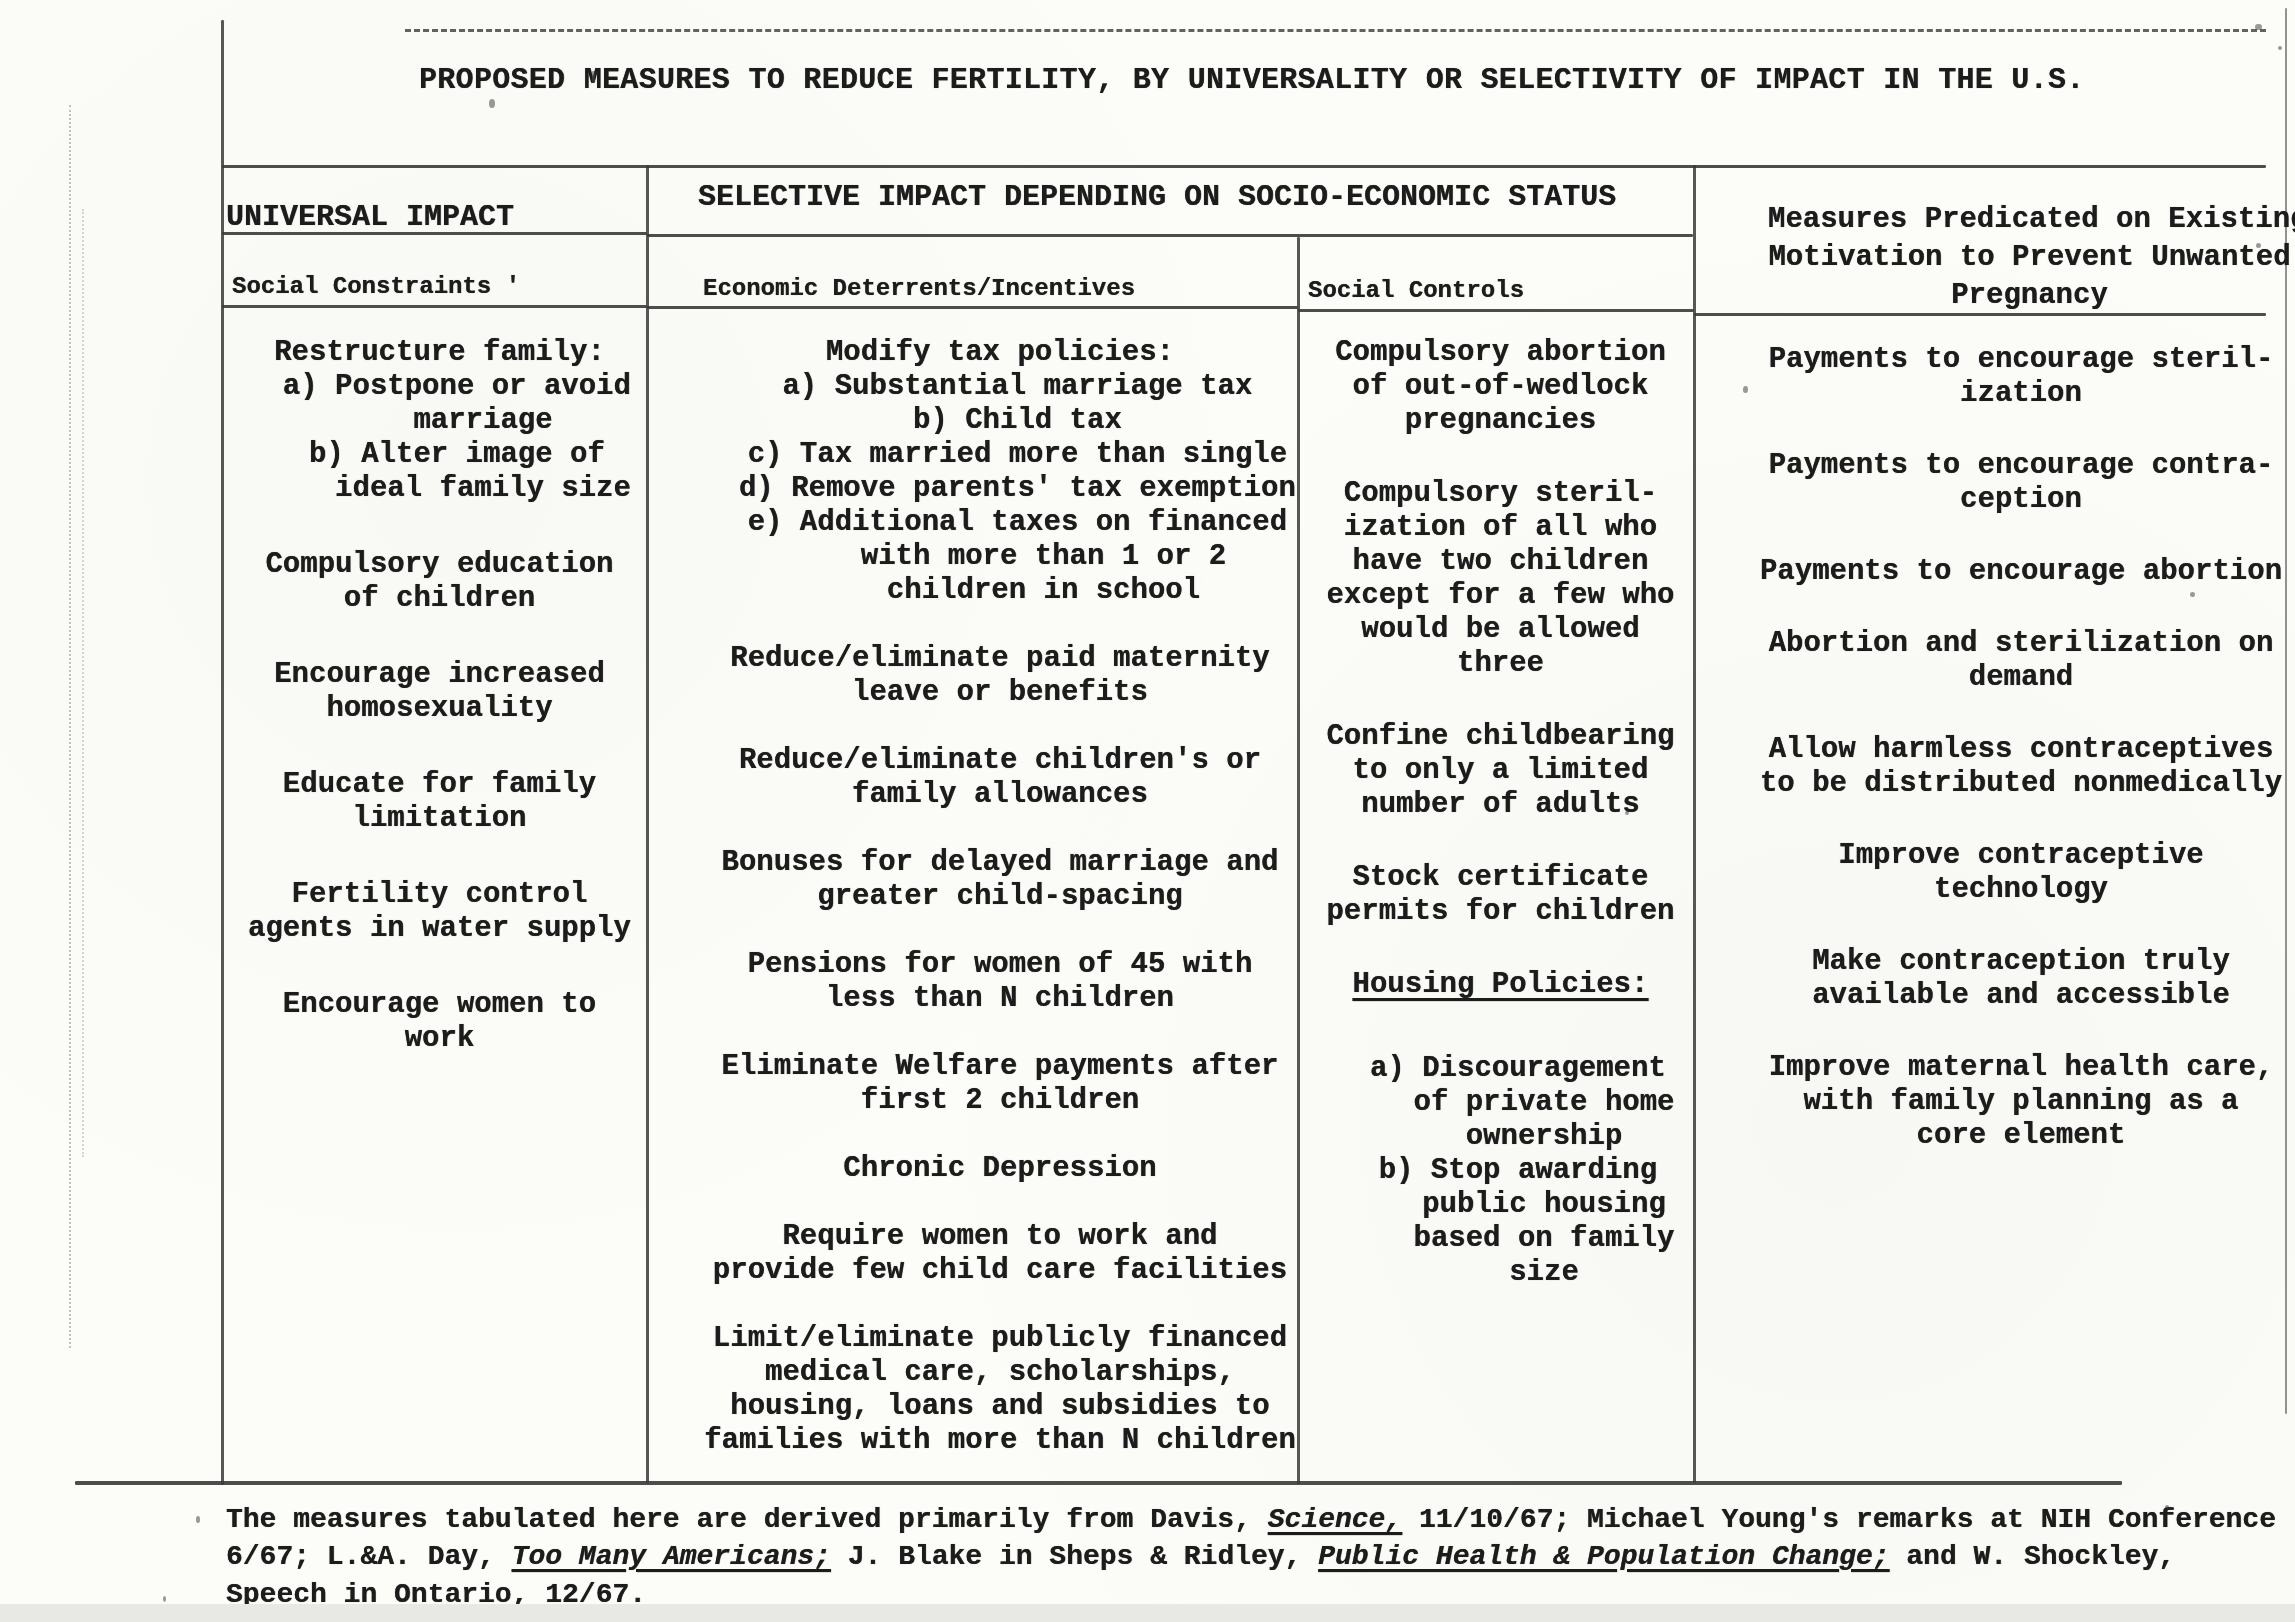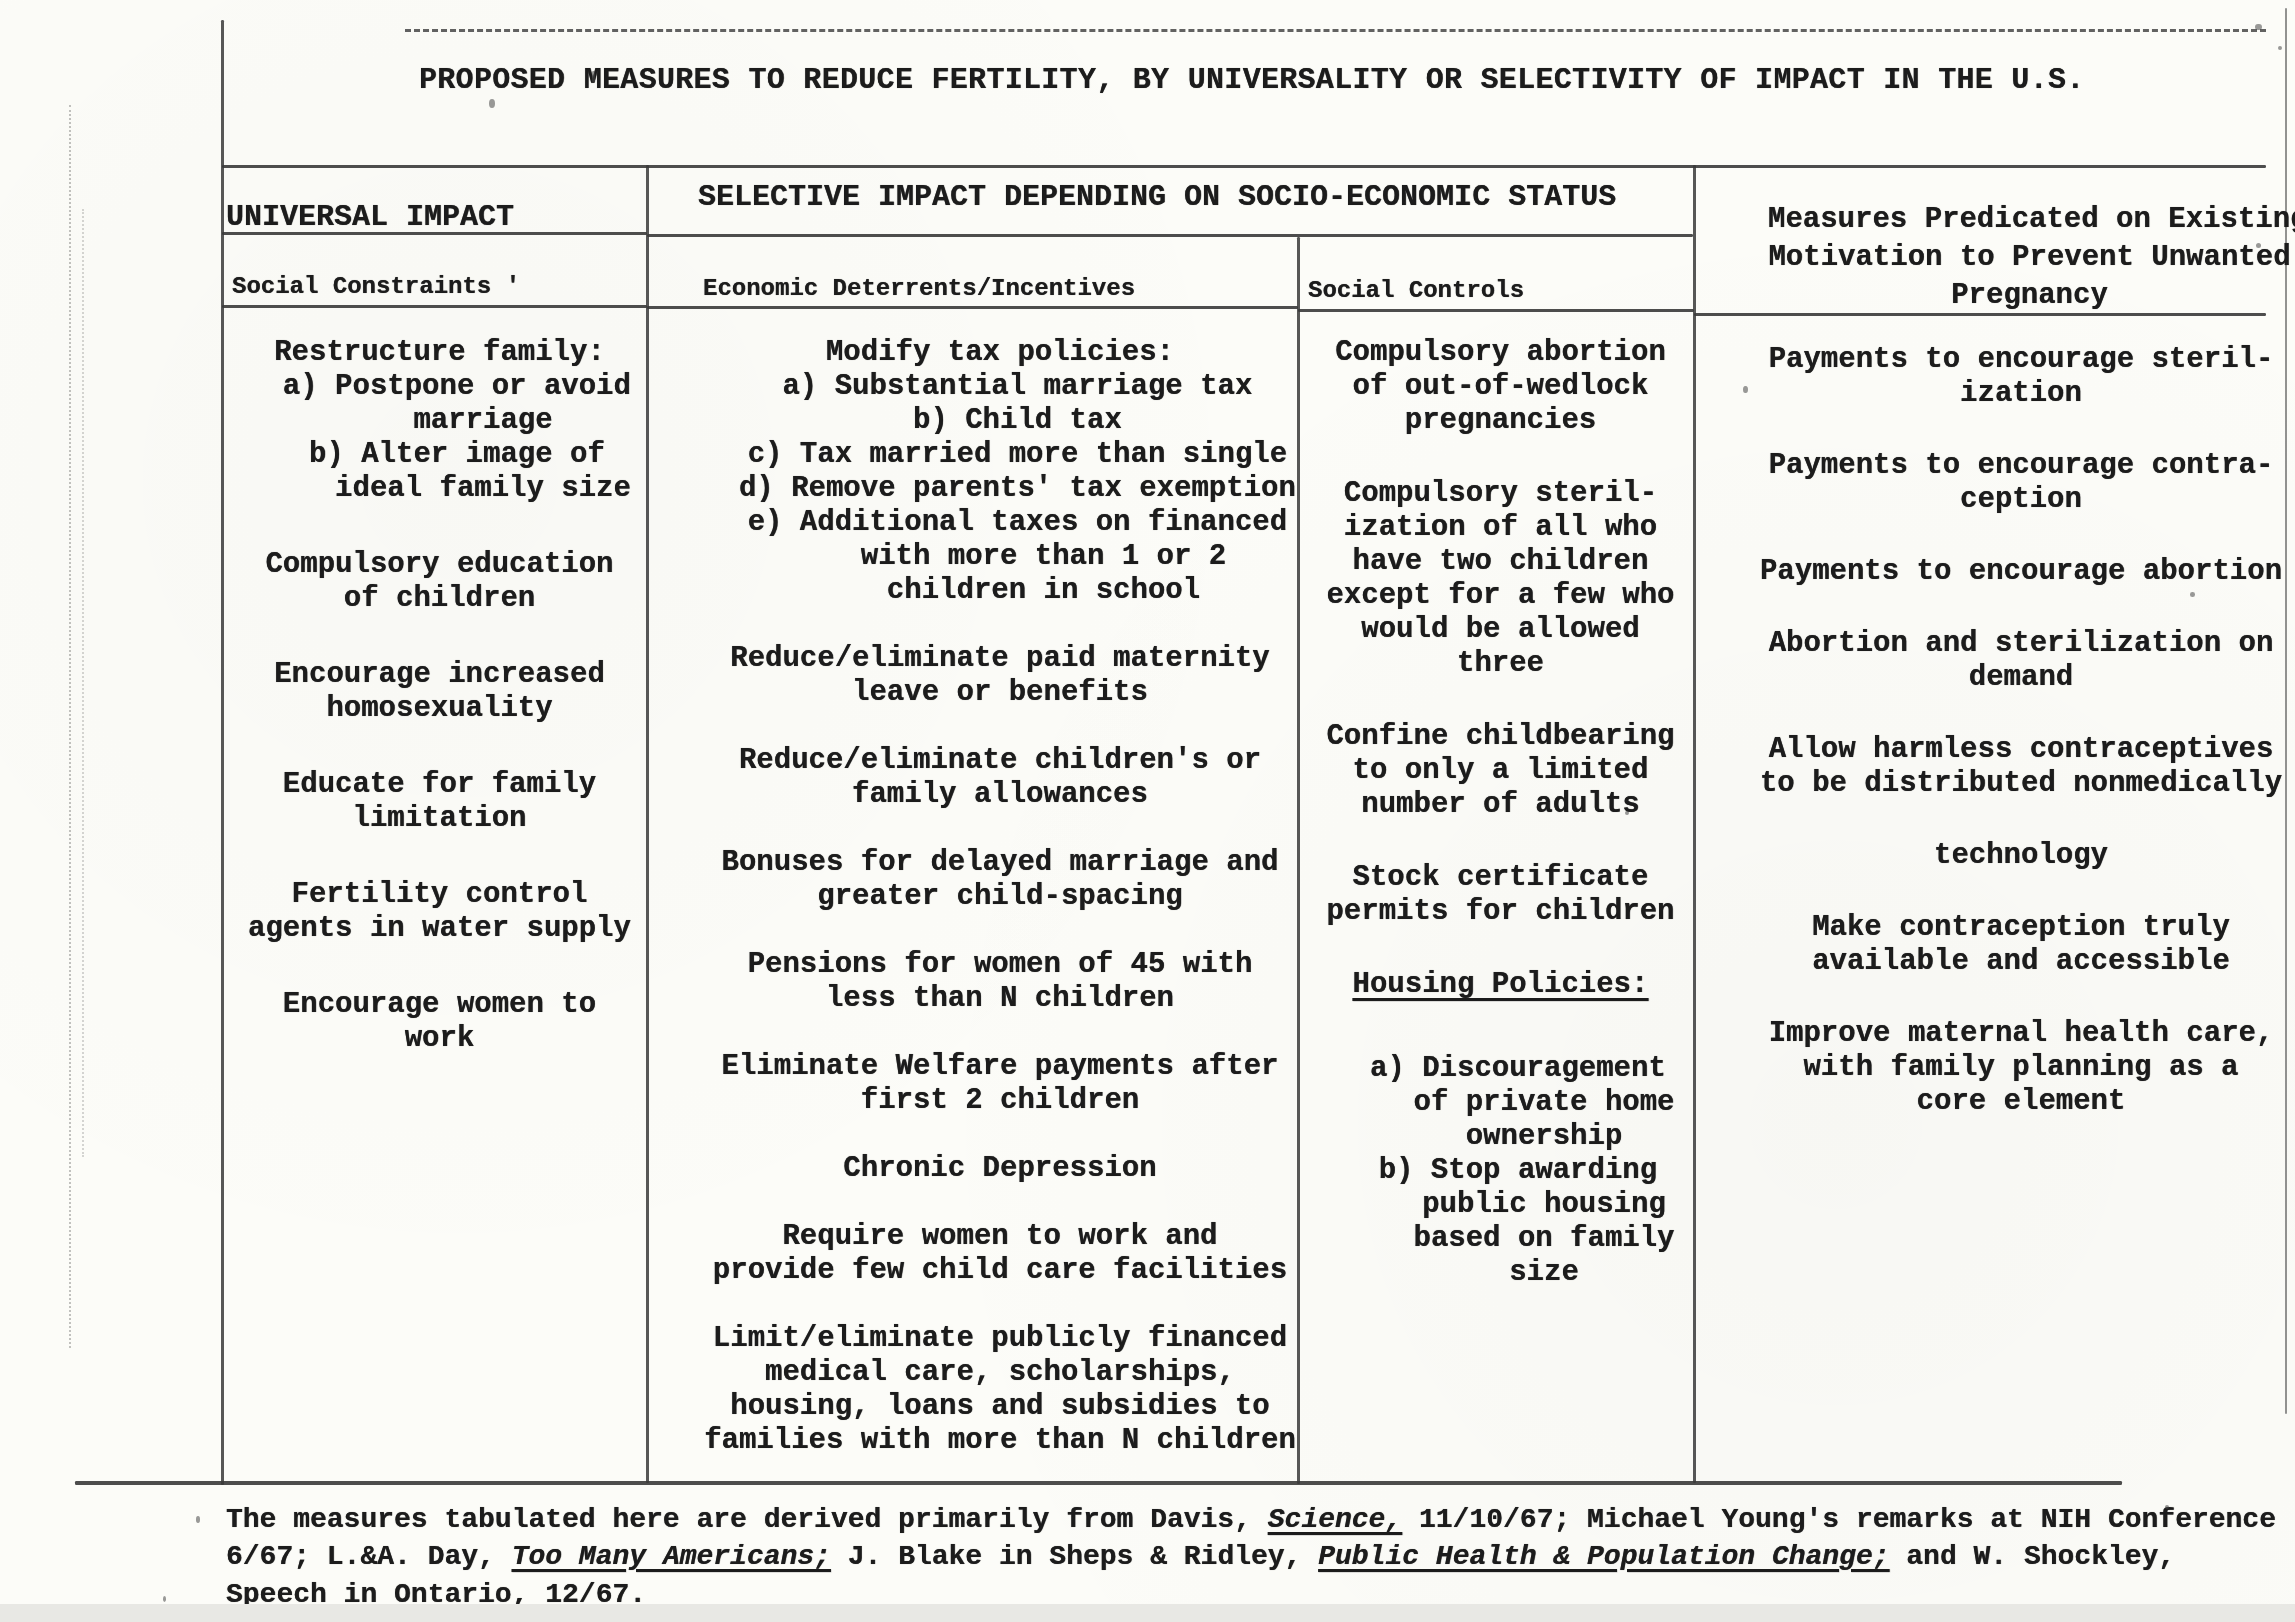--- a/index.html
+++ b/index.html
@@ -193,20 +193,21 @@
       </div>
       <div class="item">
         <div class="line">Abortion and sterilization on</div>
         <div class="line">demand</div>
       </div>
       <div class="item">
         <div class="line">Allow harmless contraceptives</div>
         <div class="line">to be distributed nonmedically</div>
       </div>
       <div class="item">
+        <div class="line">Improve contraceptive</div>
         <div class="line">technology</div>
       </div>
       <div class="item">
         <div class="line">Make contraception truly</div>
         <div class="line">available and accessible</div>
       </div>
       <div class="item">
         <div class="line">Improve maternal health care,</div>
         <div class="line">with family planning as a</div>
         <div class="line">core element</div>

